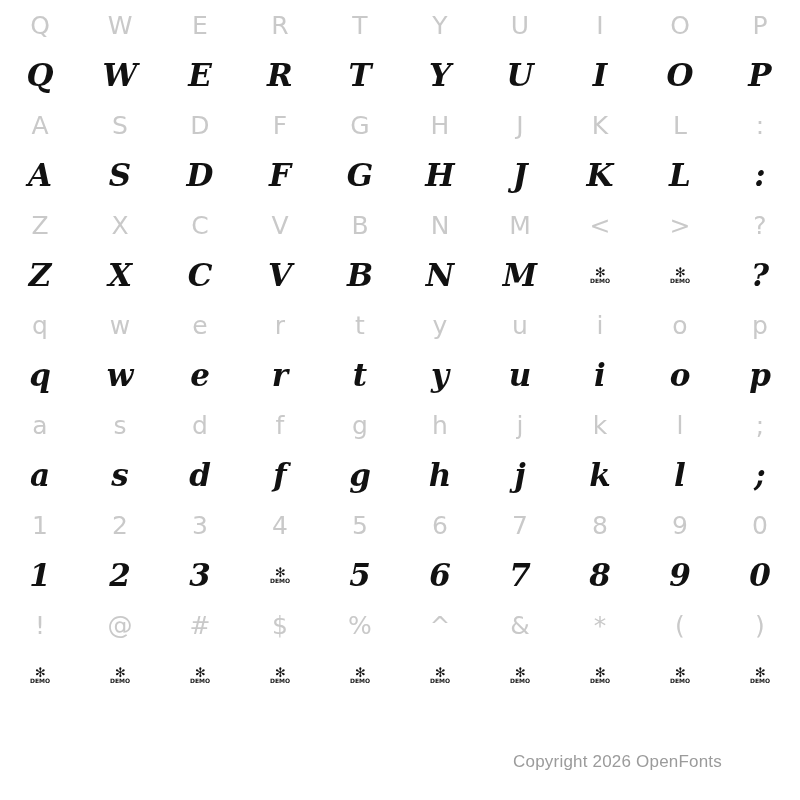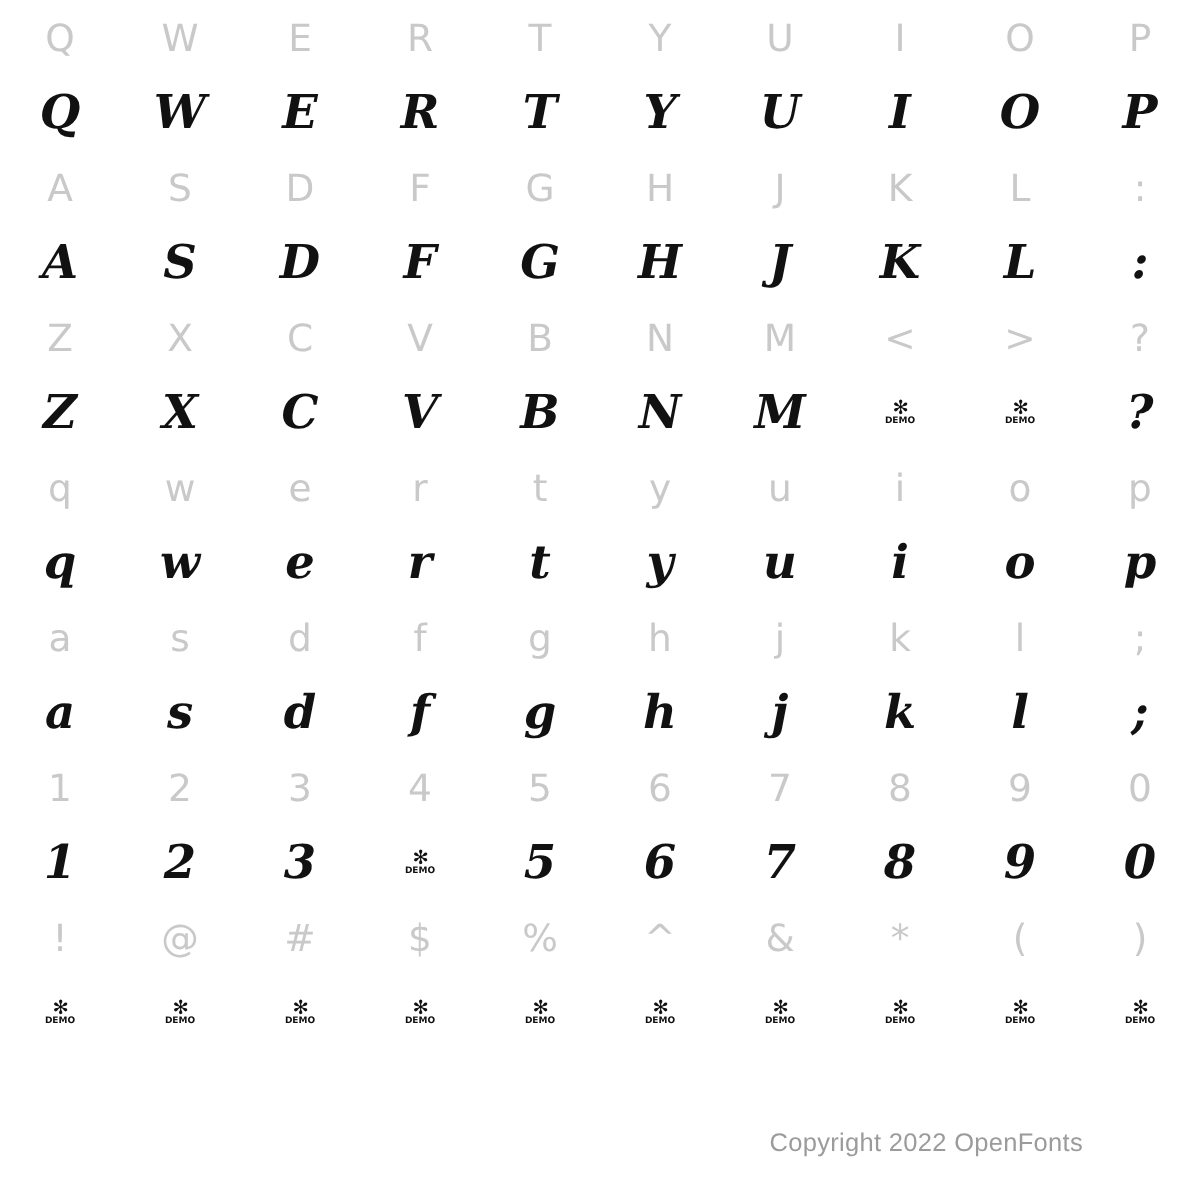--- a/index.html
+++ b/index.html
@@ -342,13 +342,13 @@
         <div class="cell">
           <span class="demo-mark">
             <span class="leaf">✻</span>
             <span class="word">DEMO</span>
           </span>
         </div>
       </div>
     </div>
   </div>
 
-<div id="copyright">Copyright 2022 OpenFonts</div>
+<div id="copyright">Copyright 2026 OpenFonts</div>
 
 </body></html>

